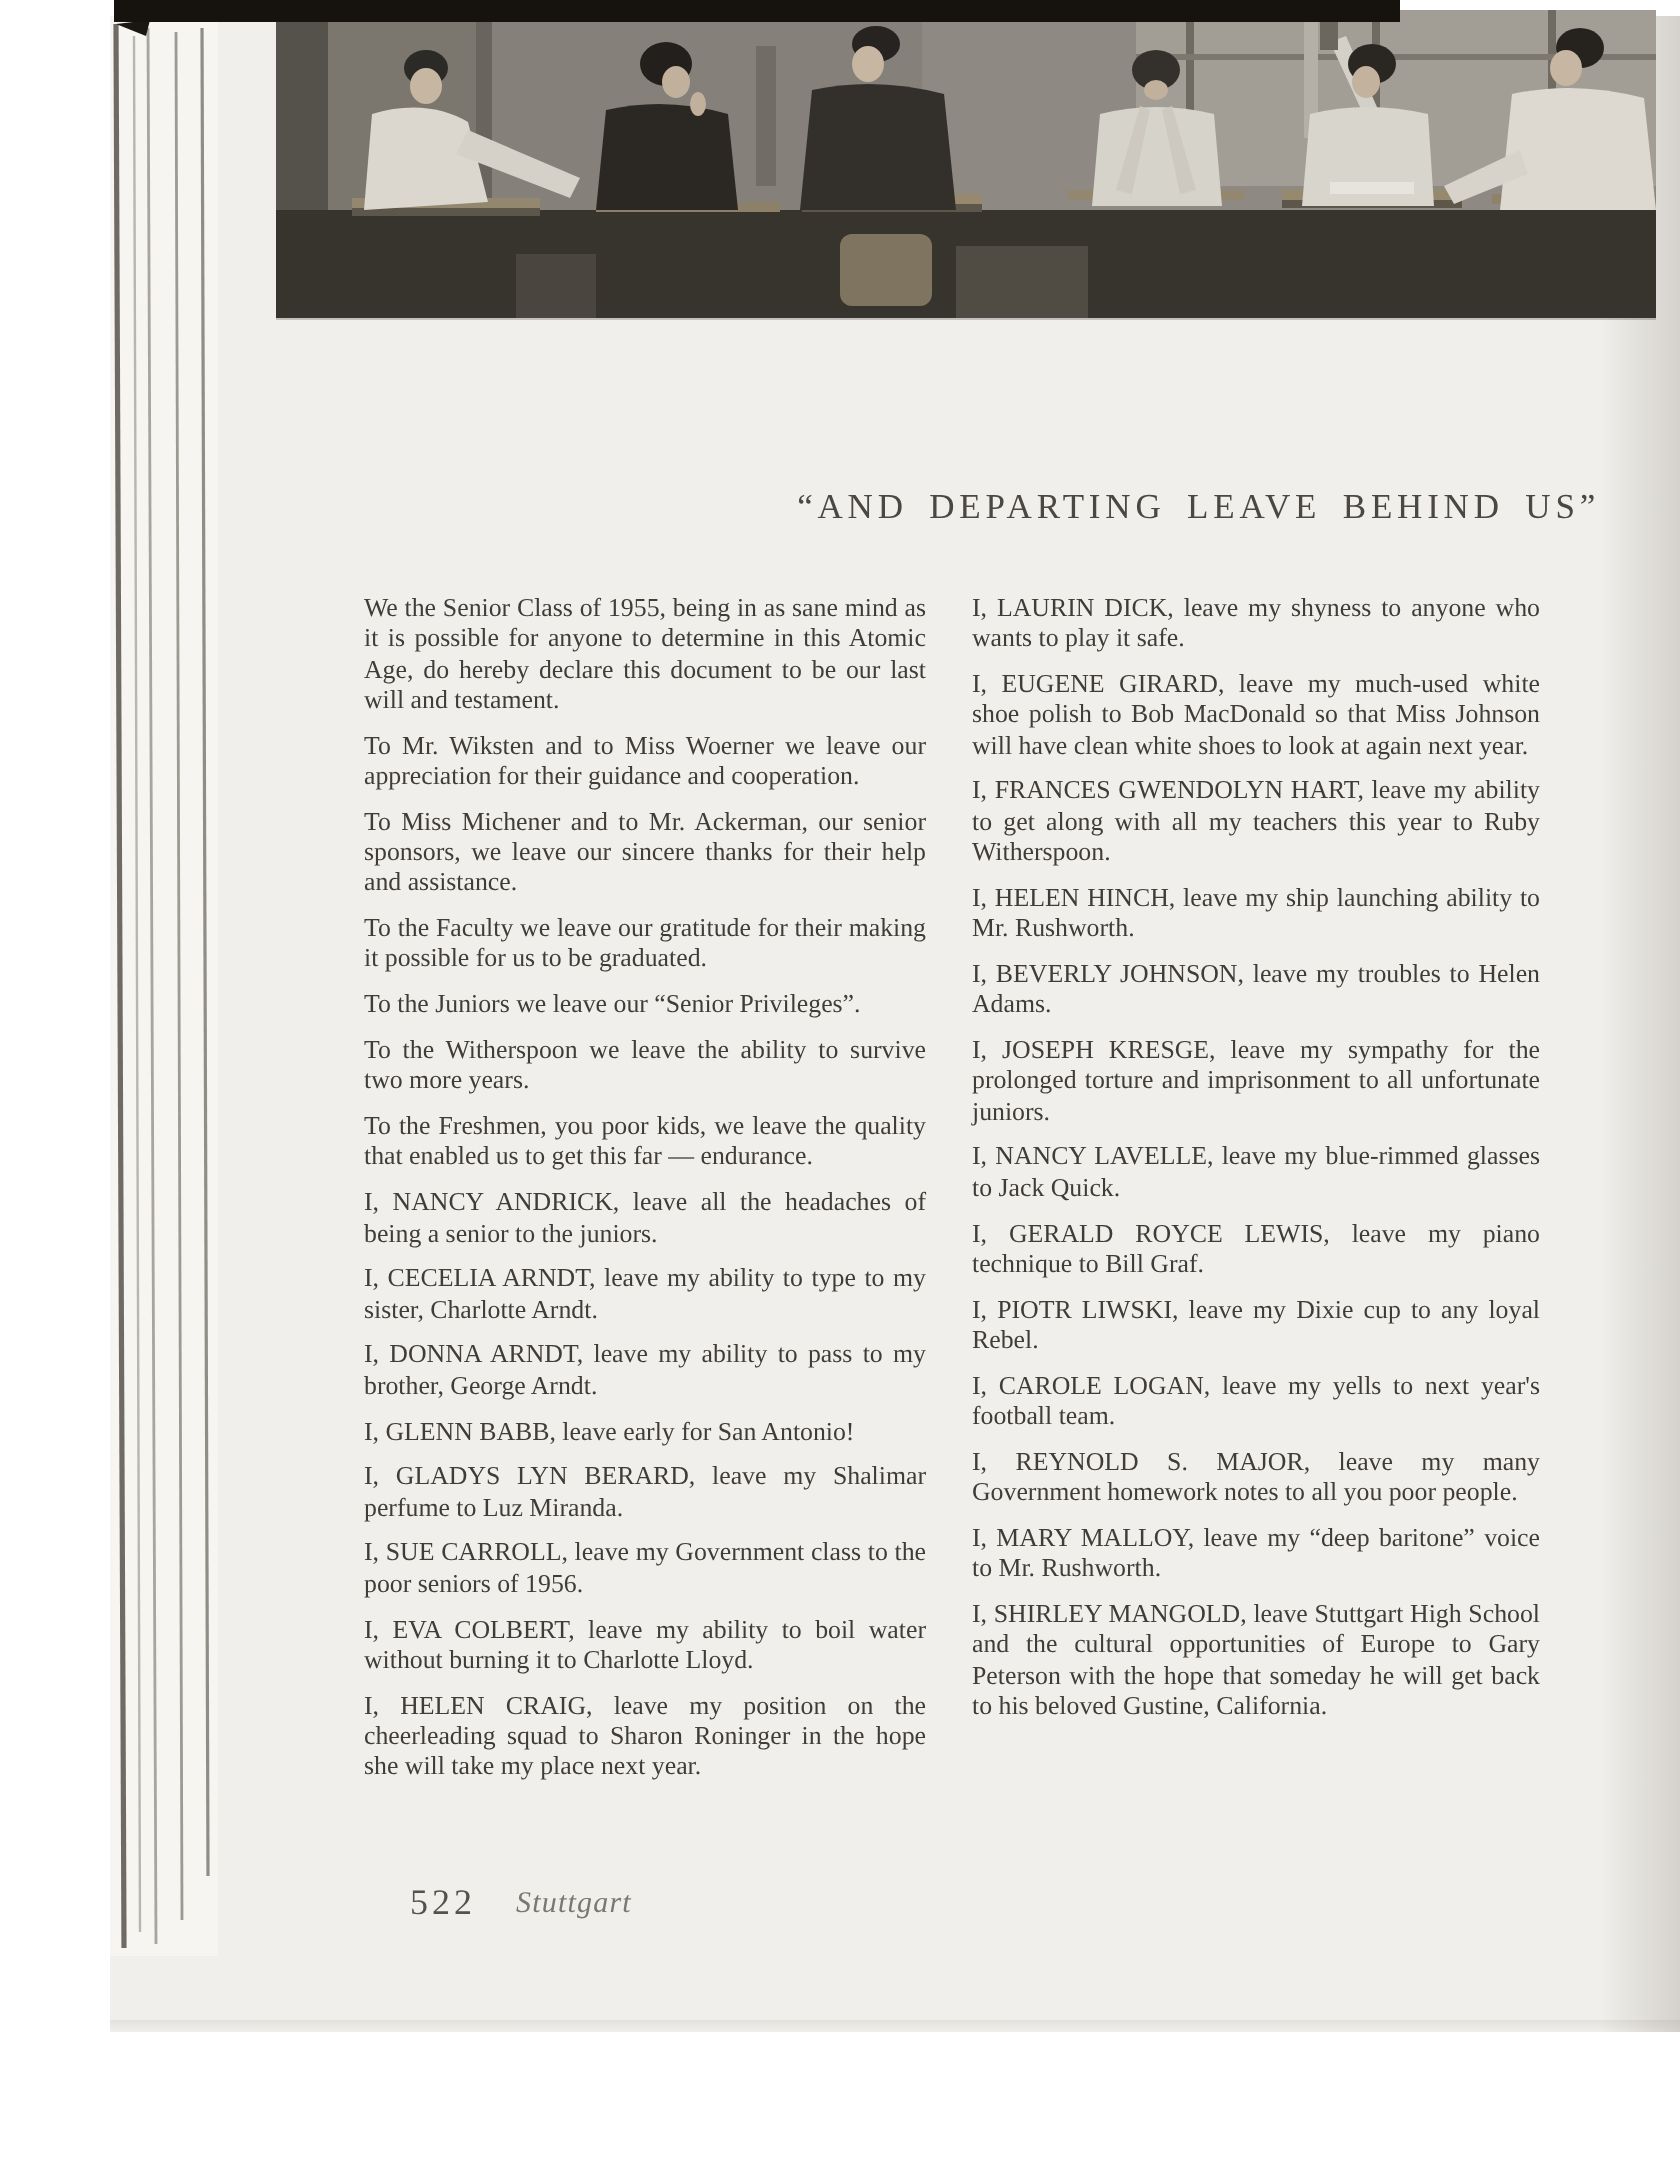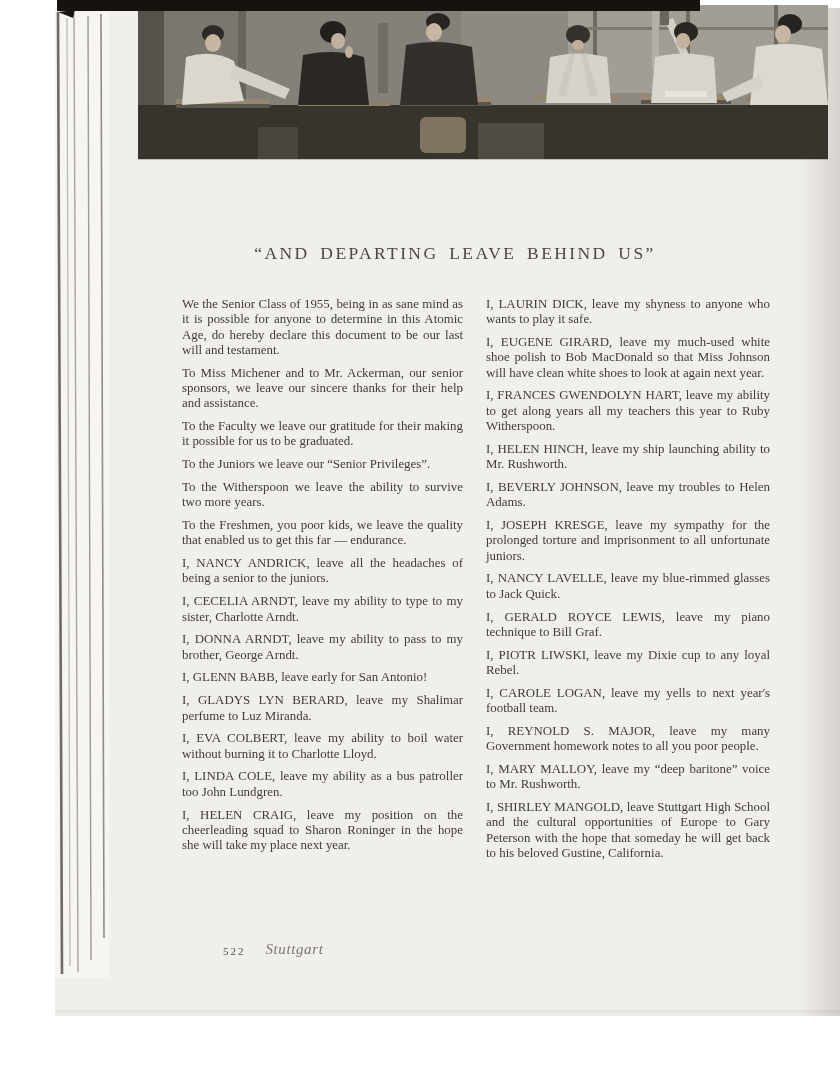--- a/index.html
+++ b/index.html
@@ -12,31 +12,31 @@
   .bottom-shade{position:absolute;left:55px;top:1010px;width:785px;height:6px;
                 background:linear-gradient(to bottom, rgba(110,105,98,0.10), rgba(255,255,255,0));}
   
   .scan-bar{position:absolute;left:57px;top:0;width:643px;height:11px;background:#16130f;z-index:5;}
   
   .spine{position:absolute;left:55px;top:8px;width:54px;height:970px;z-index:4;}
   
   .photo{position:absolute;left:138px;top:5px;width:690px;height:154px;z-index:3;
          box-shadow:0 1px 0 rgba(60,56,50,0.25);}
   
-  .title{position:absolute;left:110px;top:243px;width:690px;text-align:center;
+  .title{position:absolute;left:110px;top:243px;width:690px;text-align:right;
          font-size:17.5px;letter-spacing:2.4px;color:#4b4844;word-spacing:4px;}
   
   .col{position:absolute;top:297px;font-size:12.9px;line-height:15.3px;color:#403d38;
        text-align:justify;}
   .col p{margin:0 0 7.5px 0;}
   .col-left{left:182px;width:281px;}
   .col-right{left:486px;width:284px;}
   
   .footer{position:absolute;left:205px;top:941px;color:#55524d;}
-  .folio{font-size:11px;letter-spacing:2px;display:inline-block;margin-left:18px;}
+  .folio{font-size:18px;letter-spacing:2px;display:inline-block;}
   .book-name{font-size:15px;font-style:italic;color:#7b7872;display:inline-block;
              margin-left:16px;letter-spacing:0.6px;vertical-align:1px;}
 </style>
 </head>
 <body>
 
 <div class="canvas">
 
   <div class="sheet"></div>
 
@@ -125,39 +125,40 @@
       <ellipse cx="645" cy="29" rx="8" ry="9" fill="#c7b6a2"></ellipse>
       <path d="M618,42 Q650,35 684,44 L690,100 L612,100 Z" fill="#ddd9d1"></path>
       <path d="M622,70 L584,88 L589,97 L626,82 Z" fill="#d7d3cb"></path>
     </g>
   </svg>
 
   <div class="title">“AND DEPARTING LEAVE BEHIND US”</div>
 
   <div class="col col-left">
     <p>We the Senior Class of 1955, being in as sane mind as it is possible for anyone to determine in this Atomic Age, do hereby declare this document to be our last will and testament.</p>
+    <p>To Mr. Wiksten and to Miss Woerner we leave our appreciation for their guidance and cooperation.</p>
     <p>To Miss Michener and to Mr. Ackerman, our senior sponsors, we leave our sincere thanks for their help and assistance.</p>
     <p>To the Faculty we leave our gratitude for their making it possible for us to be graduated.</p>
     <p>To the Juniors we leave our “Senior Privileges”.</p>
     <p>To the Witherspoon we leave the ability to survive two more years.</p>
     <p>To the Freshmen, you poor kids, we leave the quality that enabled us to get this far — endurance.</p>
     <p>I, NANCY ANDRICK, leave all the headaches of being a senior to the juniors.</p>
     <p>I, CECELIA ARNDT, leave my ability to type to my sister, Charlotte Arndt.</p>
     <p>I, DONNA ARNDT, leave my ability to pass to my brother, George Arndt.</p>
     <p>I, GLENN BABB, leave early for San Antonio!</p>
     <p>I, GLADYS LYN BERARD, leave my Shalimar perfume to Luz Miranda.</p>
+    <p>I, SUE CARROLL, leave my Government class to the poor seniors of 1956.</p>
     <p>I, EVA COLBERT, leave my ability to boil water without burning it to Charlotte Lloyd.</p>
-    <p>I, LINDA COLE, leave my ability as a bus patroller too John Lundgren.</p>
     <p>I, HELEN CRAIG, leave my position on the cheerleading squad to Sharon Roninger in the hope she will take my place next year.</p>
   </div>
 
   <div class="col col-right">
     <p>I, LAURIN DICK, leave my shyness to anyone who wants to play it safe.</p>
     <p>I, EUGENE GIRARD, leave my much-used white shoe polish to Bob MacDonald so that Miss Johnson will have clean white shoes to look at again next year.</p>
-    <p>I, FRANCES GWENDOLYN HART, leave my ability to get along years all my teachers this year to Ruby Witherspoon.</p>
+    <p>I, FRANCES GWENDOLYN HART, leave my ability to get along with all my teachers this year to Ruby Witherspoon.</p>
     <p>I, HELEN HINCH, leave my ship launching ability to Mr. Rushworth.</p>
     <p>I, BEVERLY JOHNSON, leave my troubles to Helen Adams.</p>
     <p>I, JOSEPH KRESGE, leave my sympathy for the prolonged torture and imprisonment to all unfortunate juniors.</p>
     <p>I, NANCY LAVELLE, leave my blue-rimmed glasses to Jack Quick.</p>
     <p>I, GERALD ROYCE LEWIS, leave my piano technique to Bill Graf.</p>
     <p>I, PIOTR LIWSKI, leave my Dixie cup to any loyal Rebel.</p>
     <p>I, CAROLE LOGAN, leave my yells to next year's football team.</p>
     <p>I, REYNOLD S. MAJOR, leave my many Government homework notes to all you poor people.</p>
     <p>I, MARY MALLOY, leave my “deep baritone” voice to Mr. Rushworth.</p>
     <p>I, SHIRLEY MANGOLD, leave Stuttgart High School and the cultural opportunities of Europe to Gary Peterson with the hope that someday he will get back to his beloved Gustine, California.</p>

